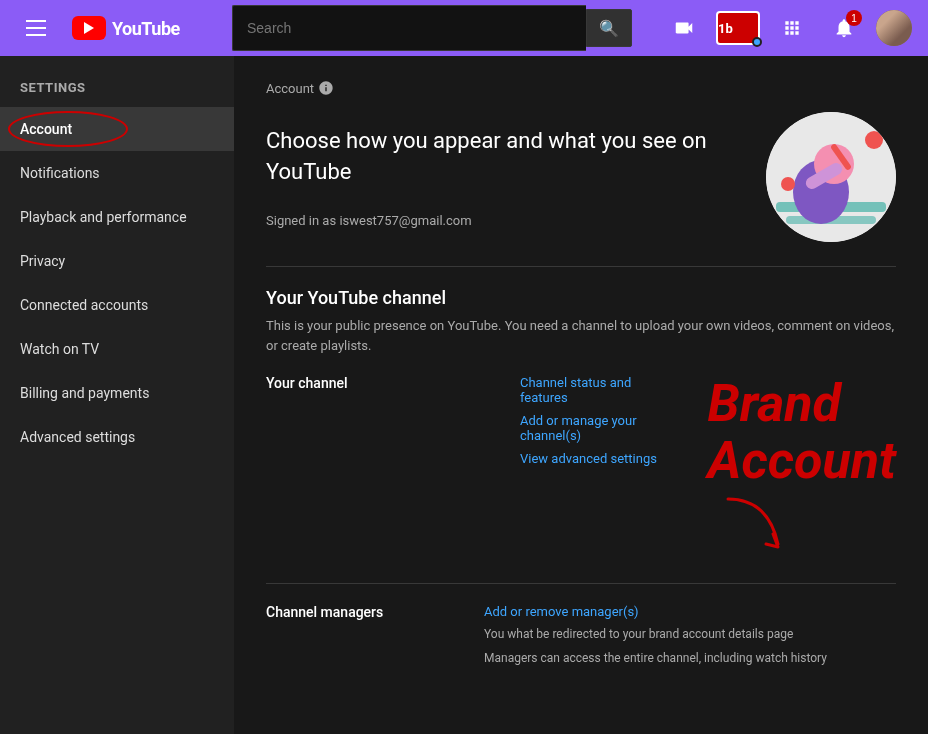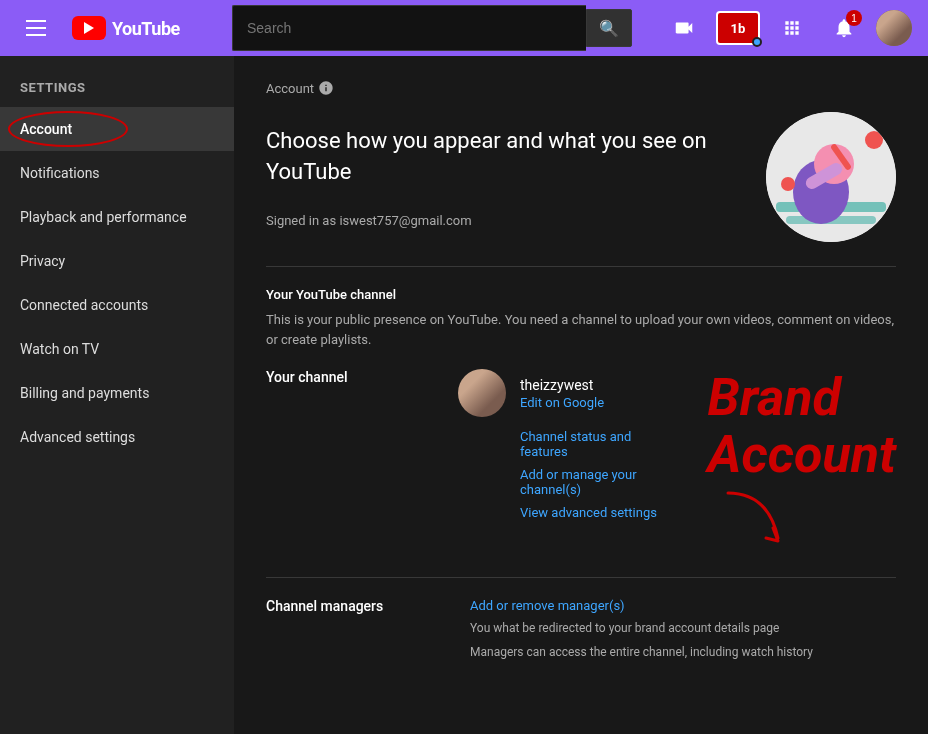--- a/index.html
+++ b/index.html
@@ -122,21 +122,21 @@
       position: relative;
     }
     .channel-btn {
       background: #cc0000;
       border: 2px solid #fff;
       border-radius: 4px;
       width: 44px;
       height: 34px;
       display: flex;
       align-items: center;
-      justify-content: center;
+      justify-content: flex-start;
       font-weight: bold;
       font-size: 13px;
       cursor: pointer;
       position: relative;
     }
     .channel-dot {
       width: 10px;
       height: 10px;
       background: #3ea6ff;
       border-radius: 50%;
@@ -259,21 +259,21 @@
       justify-content: center;
       overflow: hidden;
       position: relative;
     }
     .divider {
       border: none;
       border-top: 1px solid #383838;
       margin: 20px 0;
     }
     .section-heading {
-      font-size: 13px;
+      font-size: 18px;
       font-weight: 500;
       color: #fff;
       margin-bottom: 8px;
     }
     .section-description {
       font-size: 13px;
       color: #aaa;
       line-height: 1.5;
       max-width: 640px;
       margin-bottom: 20px;
@@ -332,21 +332,21 @@
       color: #cc0000;
       font-size: 52px;
       font-weight: bold;
       font-style: italic;
       line-height: 1.1;
       margin-left: auto;
       text-align: left;
     }
     .managers-section {
       display: flex;
-      gap: 24px;
+      gap: 38px;
       margin-top: 8px;
     }
     .managers-label {
       font-size: 14px;
       font-weight: 500;
       color: #fff;
       min-width: 180px;
     }
     .managers-content {
       display: flex;
@@ -503,27 +503,20 @@
 
     <hr class="divider">
 
     <h2 class="section-heading">Your YouTube channel</h2>
     <p class="section-description">This is your public presence on YouTube. You need a channel to upload your own videos, comment on videos, or create playlists.</p>
 
     <div class="channel-row">
       <span class="channel-label">Your channel</span>
 
       <div class="channel-details">
-        <div class="channel-identity">
-          <div class="channel-avatar"></div>
-          <div class="channel-name-group">
-            <span class="channel-name">theizzywest</span>
-            <a class="channel-link">Edit on Google</a>
-          </div>
-        </div>
 
         <div class="channel-actions">
           <a class="channel-link">Channel status and features</a>
           <a class="channel-link">Add or manage your channel(s)</a>
           <a class="channel-link">View advanced settings</a>
         </div>
       </div>
 
       <div style="display:flex;flex-direction:column;align-items:flex-start;margin-left:20px;">
         <div class="brand-account-label">Brand<br>Account</div>

